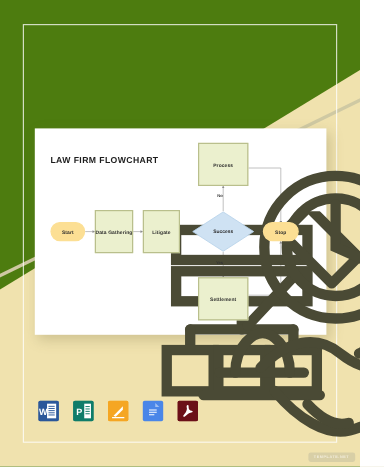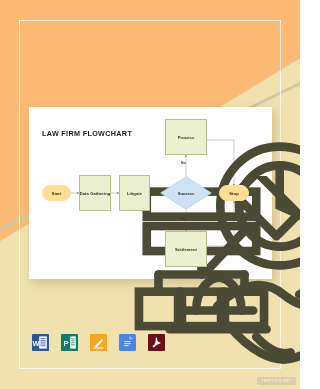--- a/index.html
+++ b/index.html
@@ -12,21 +12,21 @@
     overflow: hidden;
     font-family: "Liberation Sans", sans-serif;
     background: #ffffff;
   }
 
   #stage {
     position: relative;
     width: 300px;
     height: 389px;
     overflow: hidden;
-    background: #fdba74;
+    background: #4d7c0f;
   }
 
   
   .bg-cream {
     position: absolute;
     inset: 0;
     background: #f0e2ae;
     clip-path: polygon(0% 100%, 0% 62%, 100% 15%, 100% 100%);
   }
   .bg-diag-line {

